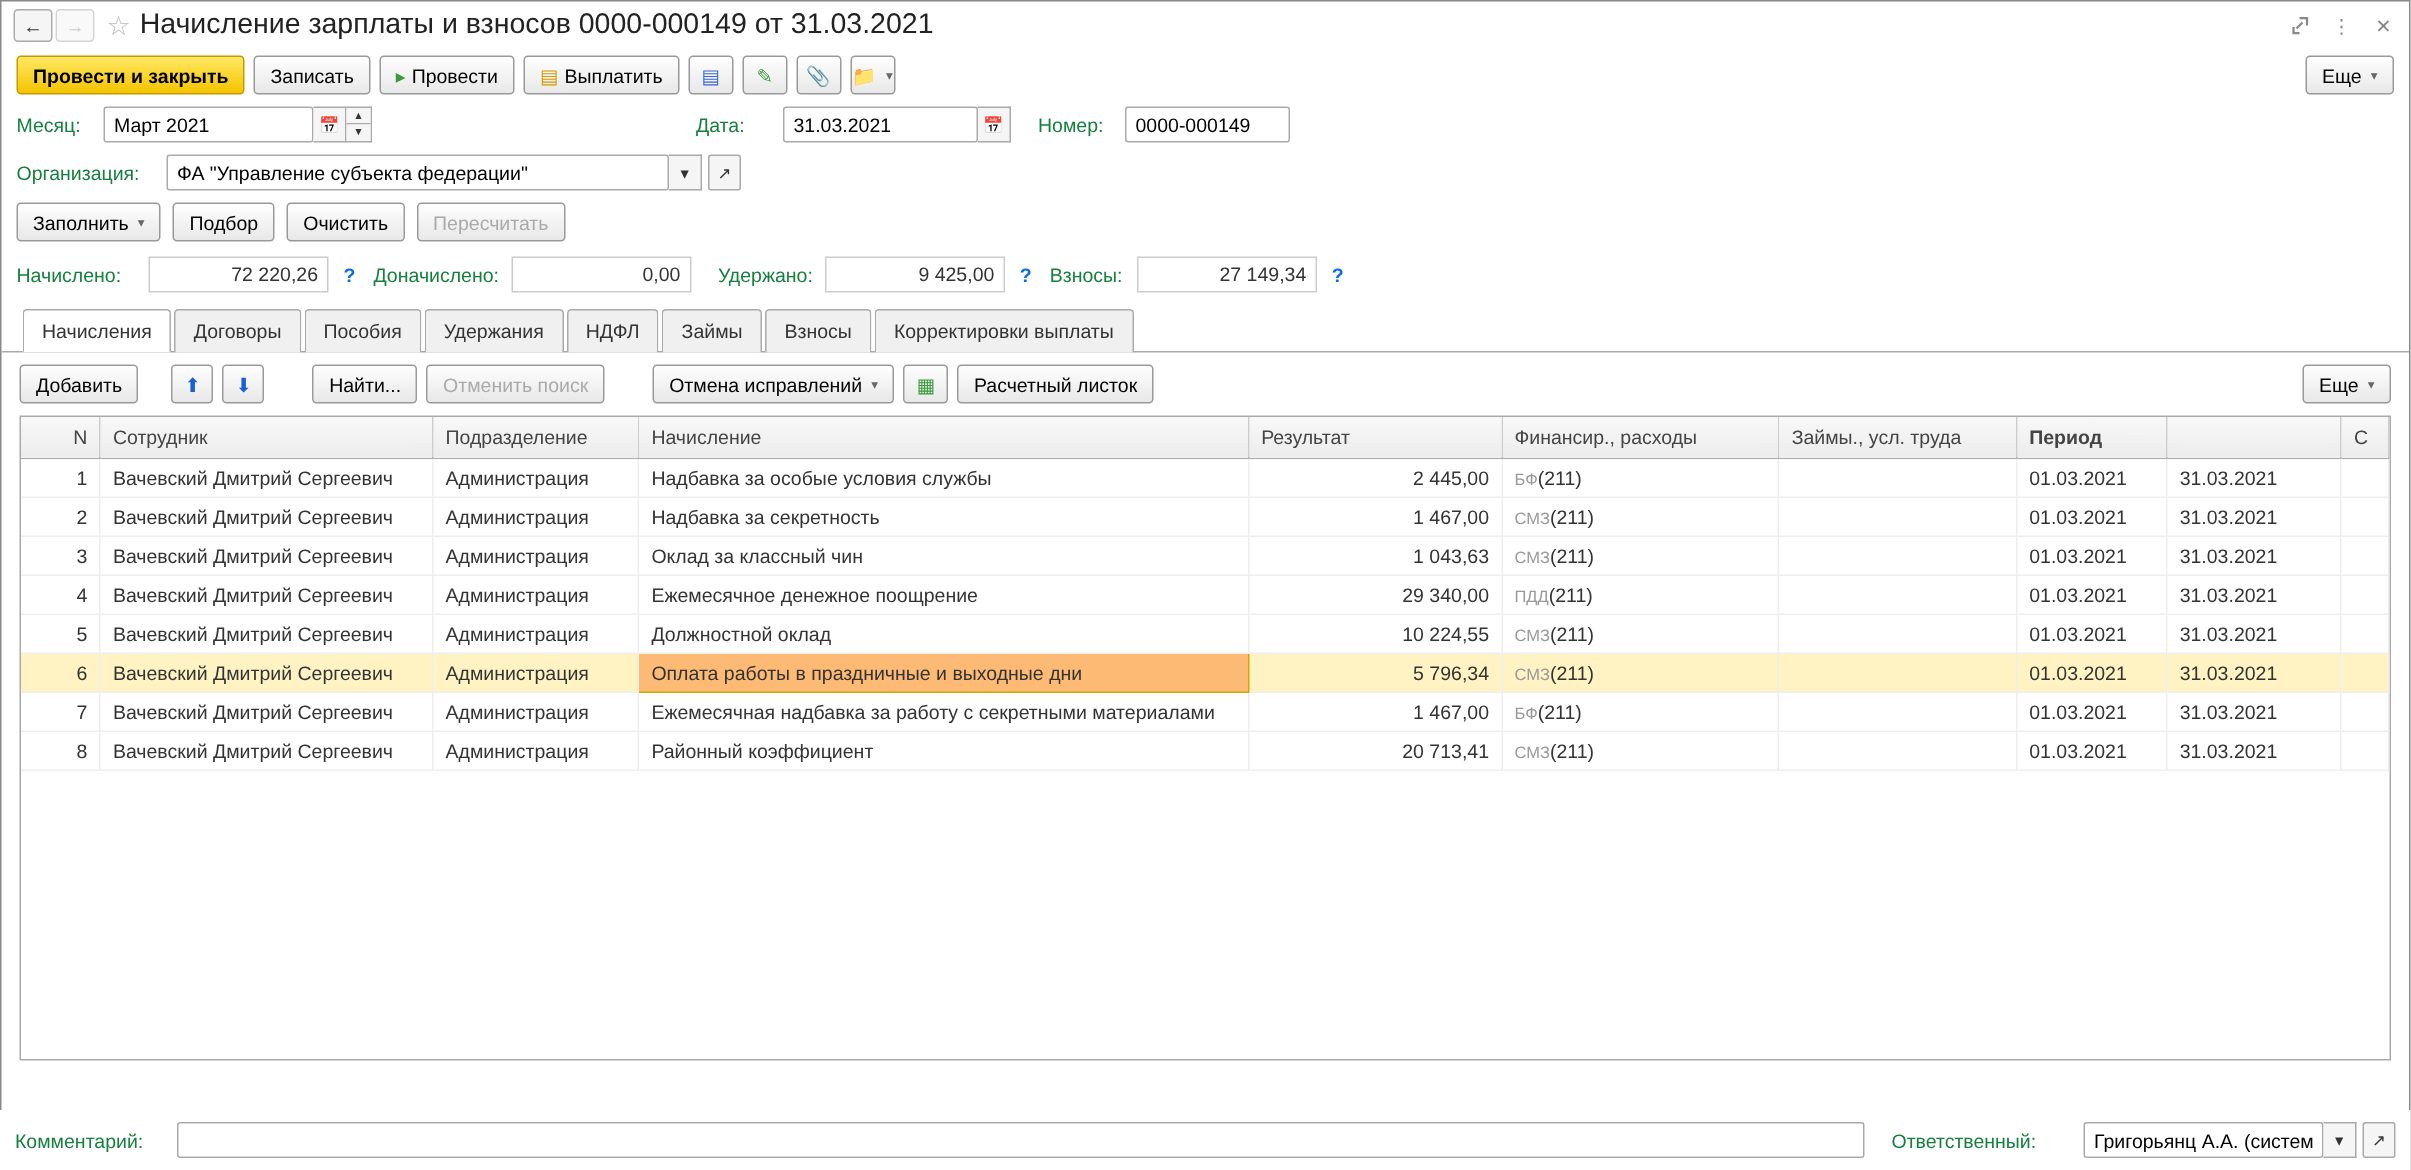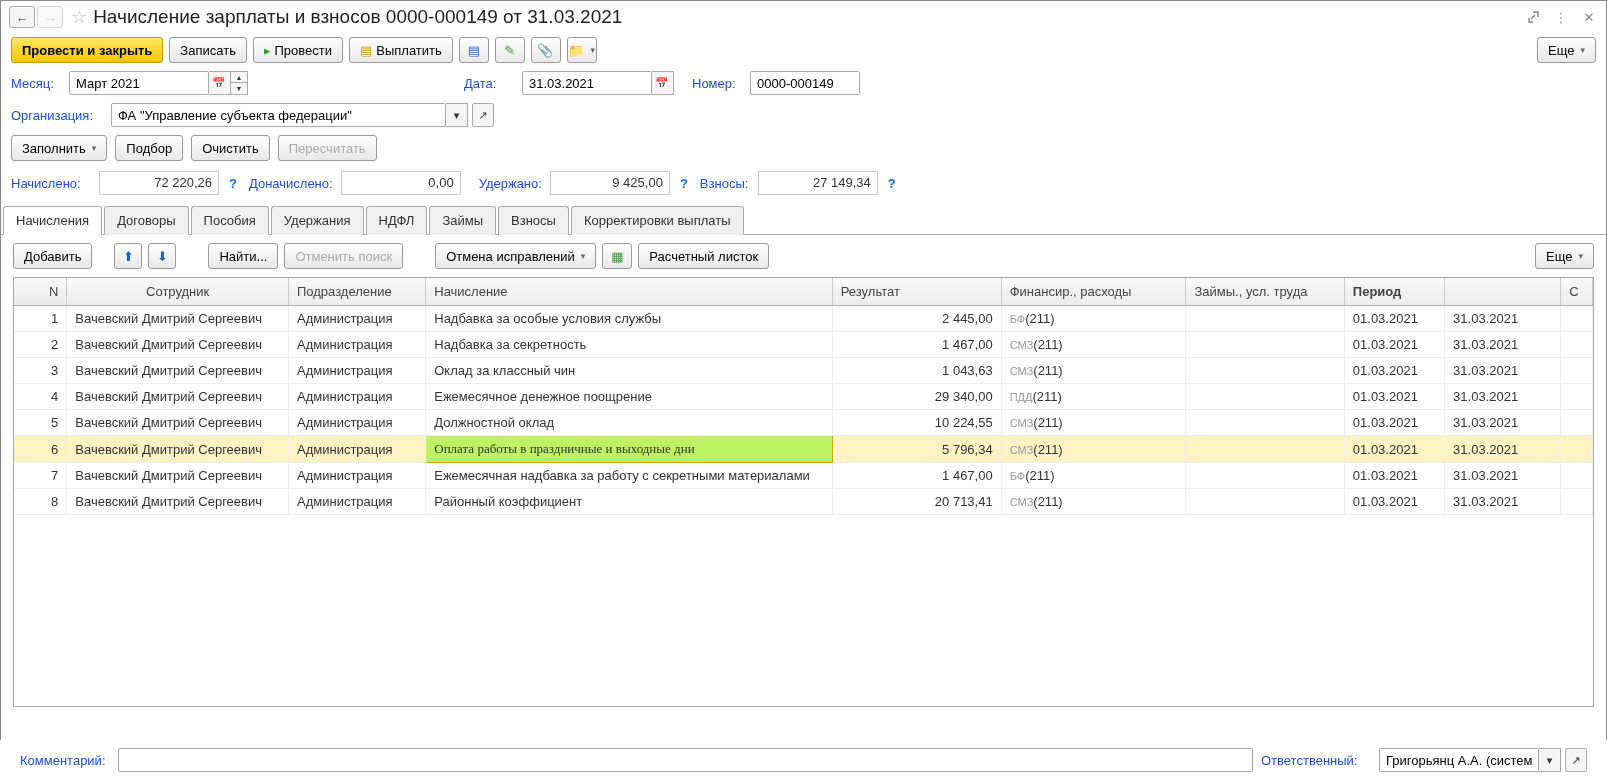--- a/index.html
+++ b/index.html
@@ -11,47 +11,47 @@
 .title-text { font-size: 19px; font-weight: normal; color: #222; }
 .title-right { margin-left: auto; display: flex; gap: 10px; align-items: center; }
 .title-icon { width: 18px; height: 18px; color: #888; display: inline-flex; align-items: center; justify-content: center; cursor: pointer; }
 .toolbar { display: flex; align-items: center; padding: 4px 10px; gap: 6px; }
 .btn { border: 1px solid #999; background: linear-gradient(#fefefe,#e8e8e8); border-radius: 3px; padding: 4px 10px; height: 26px; display: inline-flex; align-items: center; gap: 4px; cursor: pointer; font-size: 13px; }
 .btn.primary { background: linear-gradient(#ffe863,#f5c400); border-color: #c49a00; font-weight: bold; }
 .btn.icon-only { padding: 4px 6px; width: 30px; justify-content: center; }
 .btn.disabled { color: #aaa; }
 .btn .dd { margin-left: 2px; font-size: 9px; color: #666; }
 .form-row { display: flex; align-items: center; padding: 4px 10px; gap: 8px; }
-.label { font-size: 13px; color: #1d4ed8; min-width: 50px; }
+.label { font-size: 13px; color: #15803d; min-width: 50px; }
 .input { border: 1px solid #aaa; background: #fff; padding: 3px 6px; height: 24px; font-size: 13px; border-radius: 2px; }
 .input-wrap { display: flex; align-items: center; }
 .input-wrap .addon { border: 1px solid #aaa; border-left: none; height: 24px; width: 22px; display: inline-flex; align-items: center; justify-content: center; background: #f5f5f5; cursor: pointer; font-size: 11px; }
 .spinner { display: flex; flex-direction: column; border: 1px solid #aaa; border-left: none; height: 24px; }
 .spinner div { width: 16px; height: 11px; background: #f5f5f5; display: flex; align-items: center; justify-content: center; font-size: 7px; cursor: pointer; }
 .spinner div:first-child { border-bottom: 1px solid #aaa; }
 .totals { display: flex; align-items: center; padding: 6px 10px; gap: 8px; }
 .total-val { border: 1px solid #ccc; background: #fff; padding: 3px 6px; height: 24px; width: 120px; text-align: right; font-size: 13px; }
 .help-q { color: #0a6de8; font-weight: bold; cursor: pointer; margin-left: 2px; }
-.tabs { display: flex; border-bottom: 1px solid #aaa; padding: 0 2px; margin-top: 4px; }
+.tabs { display: flex; border-bottom: 1px solid #aaa; padding: 0 14px; margin-top: 4px; }
 .tab { padding: 6px 12px; border: 1px solid #aaa; border-bottom: none; background: #f0f0f0; border-radius: 3px 3px 0 0; margin-right: 2px; cursor: pointer; font-size: 13px; position: relative; top: 1px; }
 .tab.active { background: #fff; border-bottom: 1px solid #fff; }
 .tab-toolbar { display: flex; align-items: center; padding: 8px 12px; gap: 6px; }
 .arrow-btn { width: 28px; height: 26px; border: 1px solid #999; background: linear-gradient(#fefefe,#e8e8e8); border-radius: 3px; display: inline-flex; align-items: center; justify-content: center; cursor: pointer; }
 .arrow-btn.up { color: #1a5fd8; }
 .arrow-btn.down { color: #1a5fd8; }
 .table-wrap { margin: 0 12px; border: 1px solid #aaa; height: 430px; overflow: auto; position: relative; }
 table { border-collapse: collapse; width: 100%; font-size: 13px; }
 th { background: linear-gradient(#f8f8f8,#ececec); border-right: 1px solid #ccc; border-bottom: 1px solid #aaa; padding: 6px 8px; text-align: left; font-weight: normal; color: #444; position: sticky; top: 0; }
 td { border-right: 1px solid #eee; border-bottom: 1px solid #eee; padding: 5px 8px; }
 tr.selected td { background: #fff3c4; }
-tr.selected td.hl { background: #bef264; border: 1px solid #d4a700; font-family: Liberation Serif, serif; }
+tr.selected td.hl { background: #fdba74; border: 1px solid #d4a700; }
 .num-col { text-align: right; width: 50px; }
 .result-col { text-align: right; padding-left: 44px; }
 .fin-badge { color: #999; font-size: 11px; }
-.footer { position: absolute; bottom: 0; left: 0; right: 0; display: flex; align-items: center; padding: 8px 20px; gap: 8px; background: #fff; }
+.footer { position: absolute; bottom: 0; left: 0; right: 0; display: flex; align-items: center; padding: 8px 10px; gap: 18px; background: #fff; }
 .footer .input.comment { flex: 1; }
 .more-btn { margin-left: auto; }
 svg { display: block; }
 </style>
 </head>
 <body>
 
 <div class="titlebar">
   <div class="nav-btn">←</div>
   <div class="nav-btn disabled">→</div>
@@ -183,21 +183,21 @@
       <span>Еще</span>
       <span class="dd">▾</span>
     </button>
 </div>
 
 <div class="table-wrap">
   <table>
     <thead>
         <tr id="thead-row">
           <th class="num-col" style="width: 50px;">N</th>
-          <th style="width: 210px; text-align: center;">Сотрудник</th>
+          <th style="width: 210px;">Сотрудник</th>
           <th style="width: 130px;">Подразделение</th>
           <th style="width: 385px;">Начисление</th>
           <th style="width: 160px;">Результат</th>
           <th style="width: 175px;">Финансир., расходы</th>
           <th style="width: 150px;">Займы., усл. труда</th>
           <th style="width: 95px; font-weight: bold;">Период</th>
           <th style="width: 110px;"></th>
           <th style="width: 30px;">С</th>
         </tr>
       </thead>

